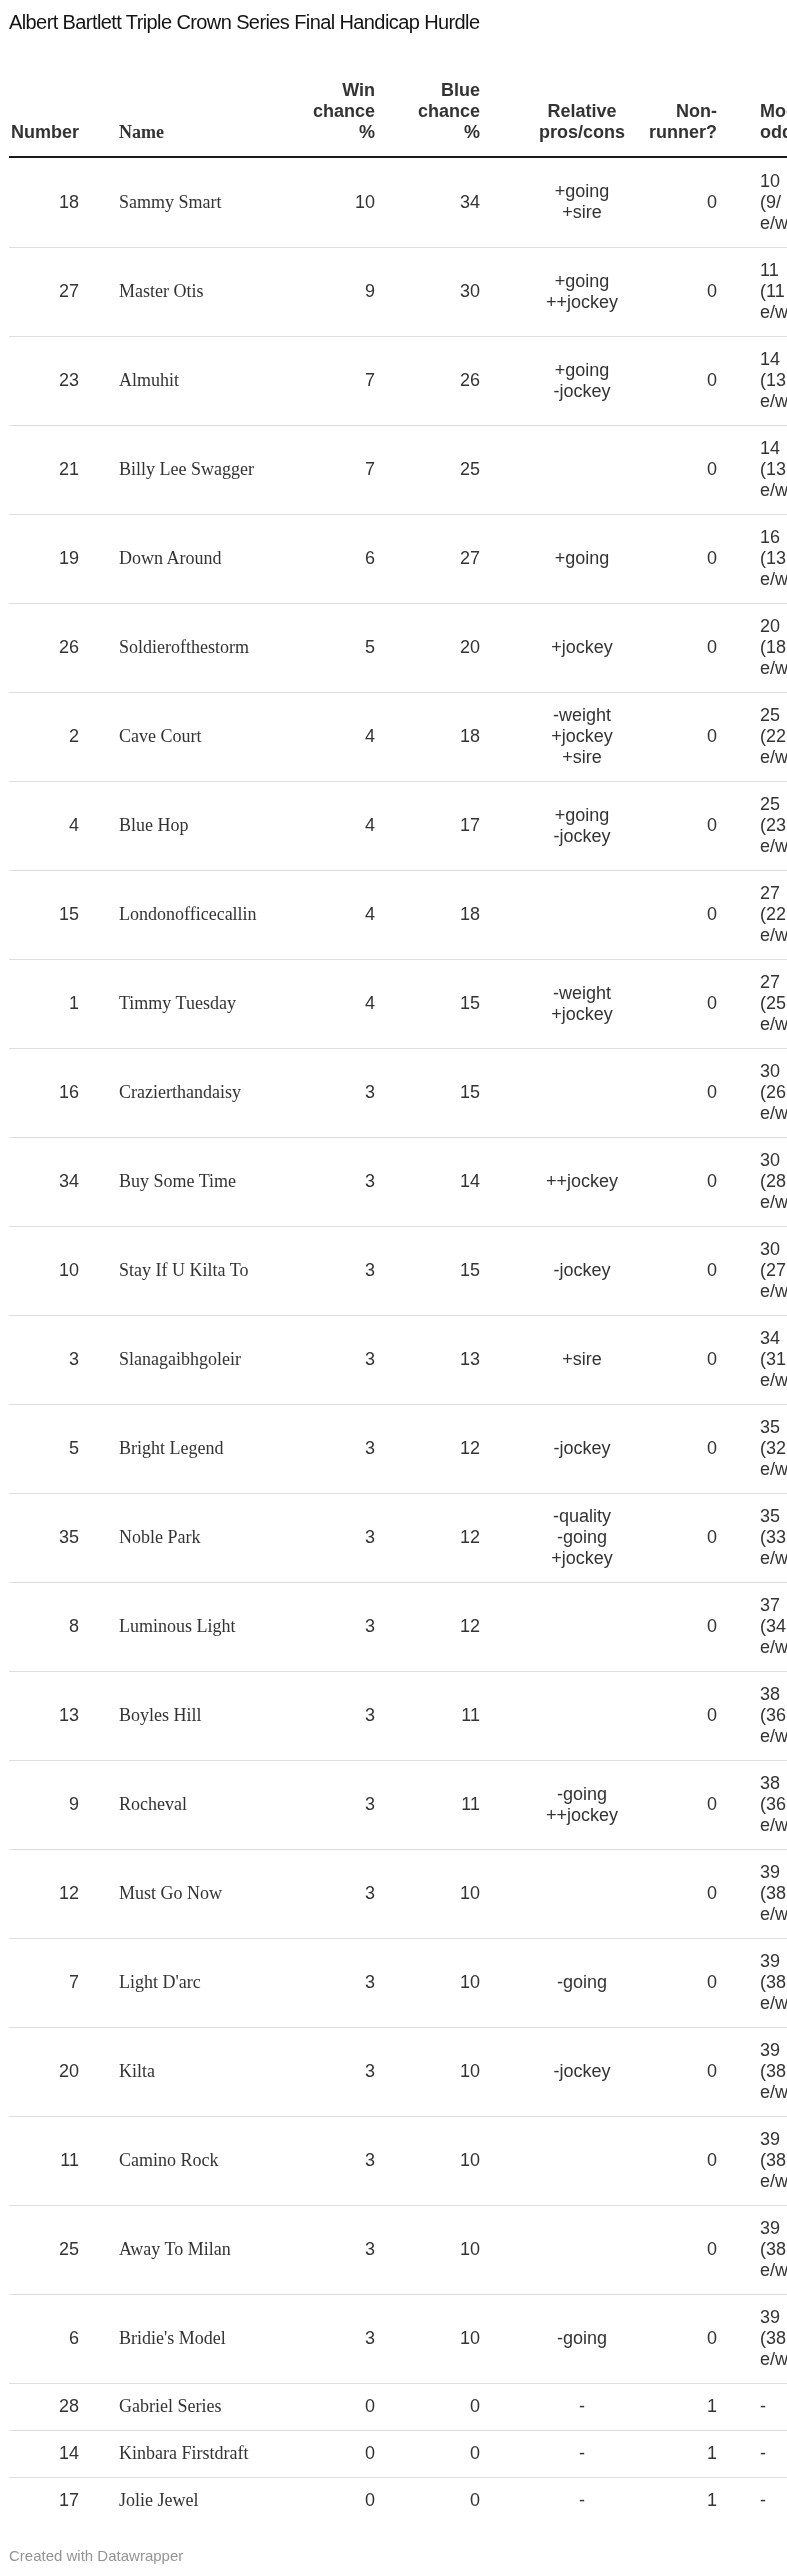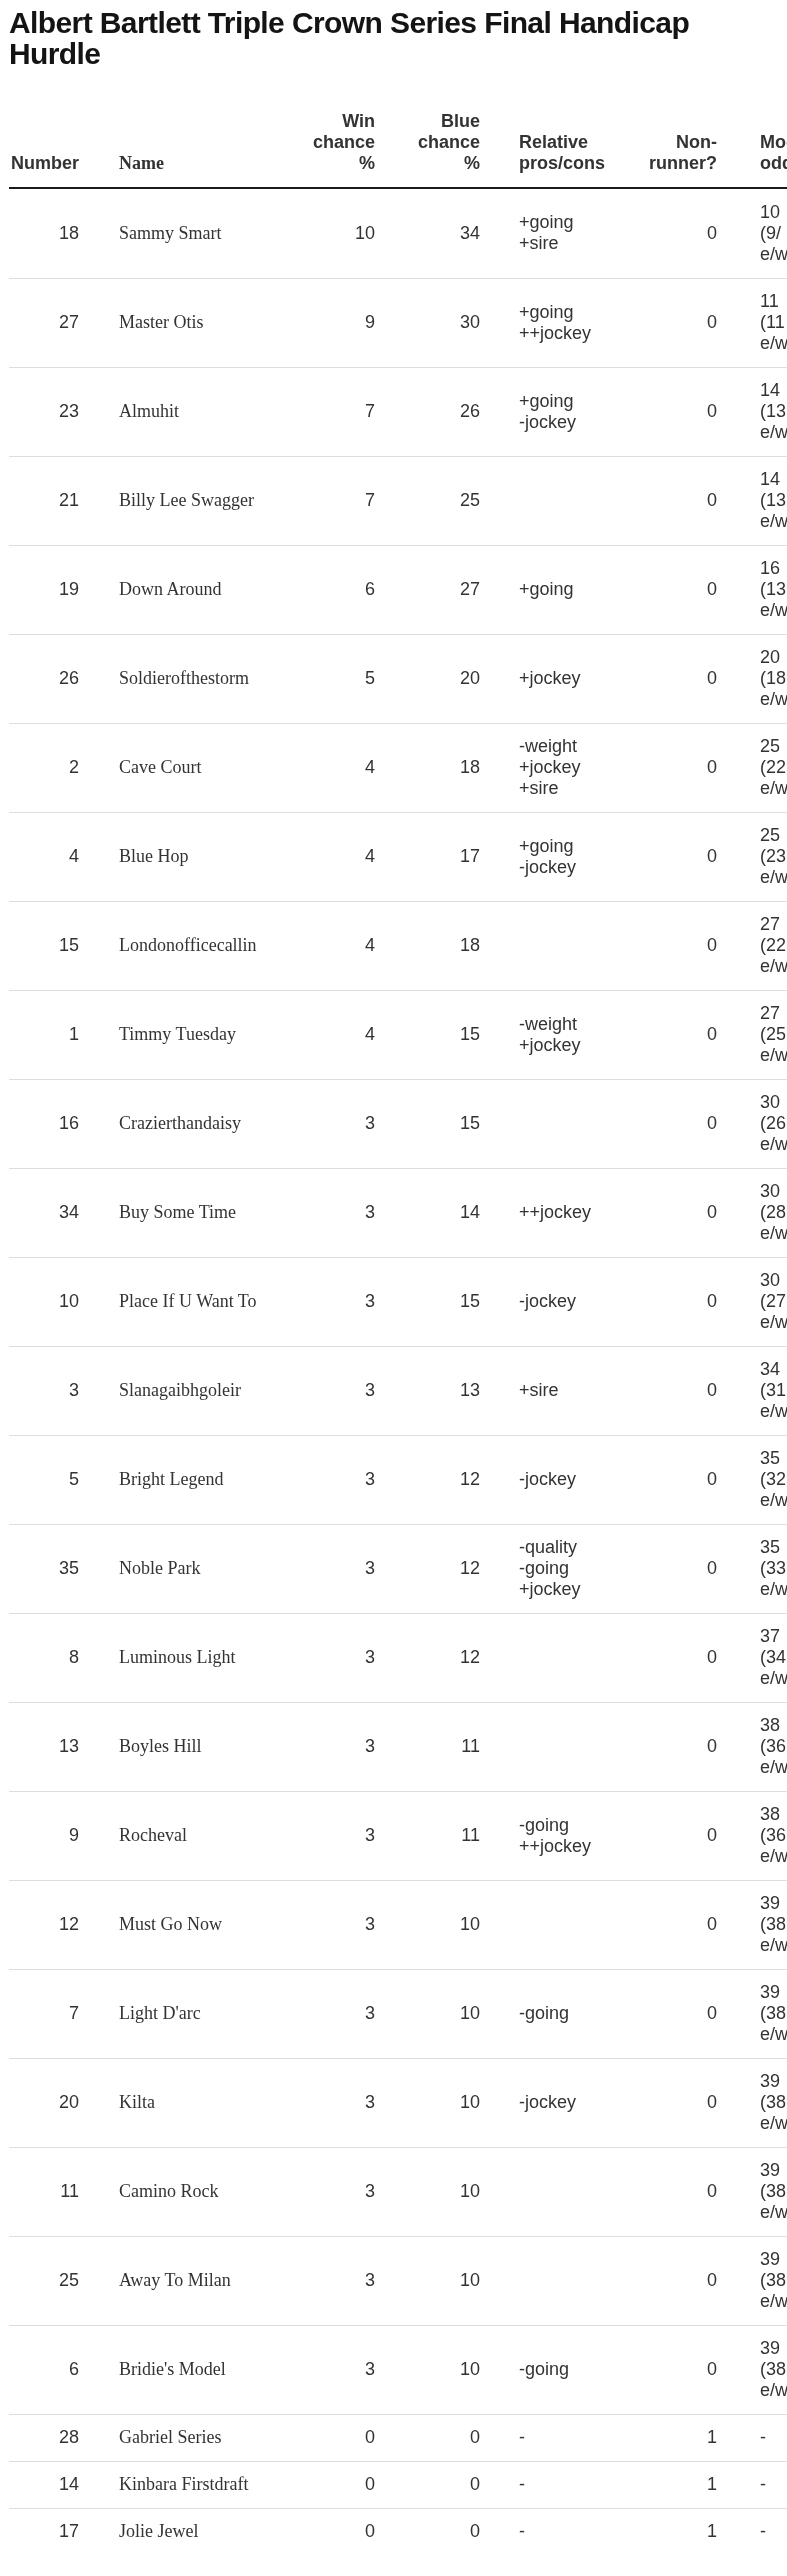--- a/index.html
+++ b/index.html
@@ -3,21 +3,21 @@
 <meta charset="utf-8">
 <style>
   html,body{margin:0;padding:0;}
   body{
     width:788px;height:2576px;overflow:hidden;background:#ffffff;
     font-family:"Liberation Sans",sans-serif;color:#333333;
     position:relative;
   }
   .title{
     margin:6.5px 0 0 9px;
-    font-size:30px;line-height:31px;font-weight:bold;
+    font-size:20px;line-height:31px;font-weight:normal;
     letter-spacing:-0.6px;color:#141414;
   }
   .tbl{margin-left:9px;width:838px;}
   .hrow,.row{
     display:grid;
     grid-template-columns:70px 155px 141px 105px 165px 72px 129px;
   }
   .hrow{
     align-items:end;
     box-sizing:border-box;
@@ -33,21 +33,21 @@
     border-top:0.6px solid #dedede;
   }
   .row:first-child{border-top:none;}
   .row.short{min-height:47px;}
   .c{
     font-size:18px;line-height:21px;
     white-space:pre-line;
   }
   .c1,.c3,.c4,.c6{text-align:right;}
   .c2{padding-left:40px;white-space:nowrap;font-family:Liberation Serif, serif;}
-  .c5{padding-left:39px;}
+  .c5{padding-left:39px;text-align:center;}
   .c7{padding-left:43px;}
   .footer{
     margin:23px 0 0 9px;
     font-size:15px;line-height:17.4px;
     color:#949494;
   }
 </style>
 </head>
 <body>
 
@@ -209,21 +209,21 @@
     <div class="c c3">3</div>
     <div class="c c4">14</div>
     <div class="c c5">++jockey</div>
     <div class="c c6">0</div>
     <div class="c c7">30
 (28
 e/w</div>
   </div>
         <div class="row">
     <div class="c c1">10</div>
-    <div class="c c2">Place If U Want To</div>
+    <div class="c c2">Stay If U Kilta To</div>
     <div class="c c3">3</div>
     <div class="c c4">15</div>
     <div class="c c5">-jockey</div>
     <div class="c c6">0</div>
     <div class="c c7">30
 (27
 e/w</div>
   </div>
         <div class="row">
     <div class="c c1">3</div>
@@ -384,15 +384,16 @@
     <div class="c c3">0</div>
     <div class="c c4">0</div>
     <div class="c c5">-</div>
     <div class="c c6">1</div>
     <div class="c c7">-</div>
   </div>
       </div>
 
   </div>
 
+  <div class="footer">Created with Datawrapper</div>
 
 </div>
 
 
 </body></html>

